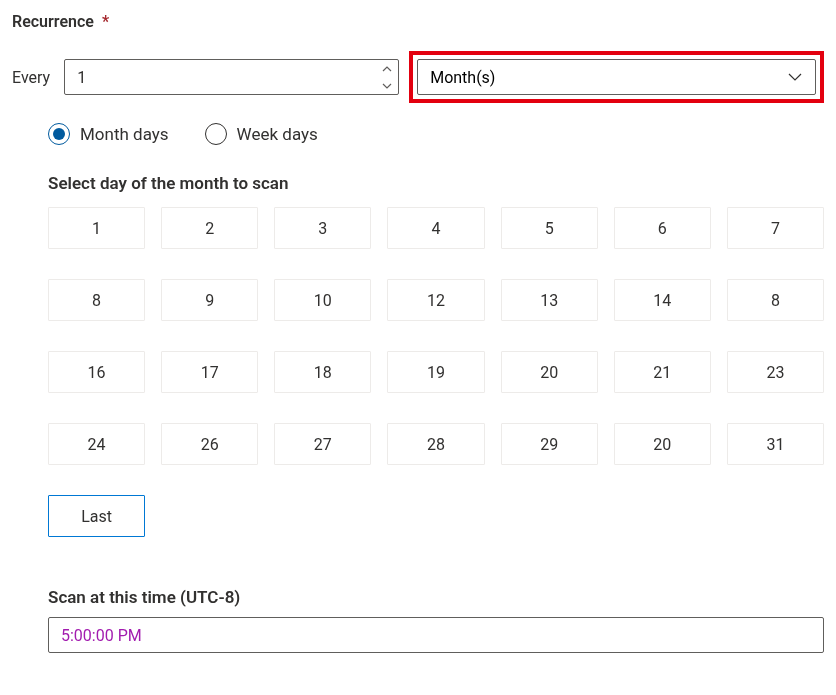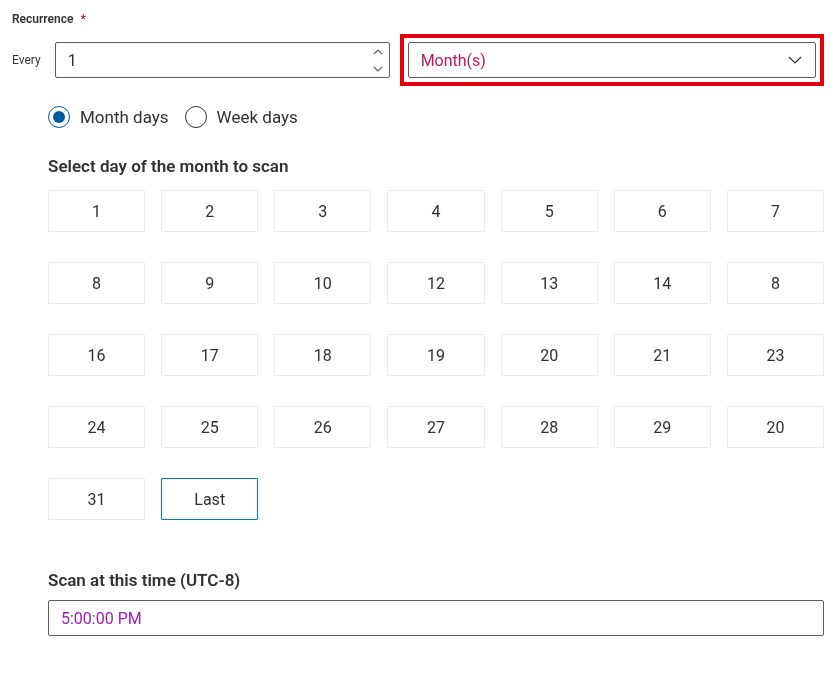--- a/index.html
+++ b/index.html
@@ -9,36 +9,36 @@
     }
     body {
       font-family: "Segoe UI", -apple-system, BlinkMacSystemFont, Roboto, sans-serif;
       font-size: 14px;
       color: #323130;
       padding: 12px;
       background: #fff;
       width: 836px;
     }
     .section-title {
-      font-size: 12px;
+      font-size: 16px;
       font-weight: 600;
-      margin-bottom: 8px;
+      margin-bottom: 20px;
     }
     .required-asterisk {
       color: #a4262c;
       margin-left: 4px;
     }
     .every-row {
       display: flex;
       align-items: center;
       gap: 10px;
       margin-bottom: 20px;
     }
     .every-label {
-      font-size: 12px;
+      font-size: 16px;
       color: #323130;
       margin-right: 4px;
     }
     .spinner-wrap {
       position: relative;
       width: 335px;
       height: 36px;
     }
     .spinner-input {
       width: 100%;
@@ -84,38 +84,38 @@
       border: 1px solid #605e5c;
       border-radius: 2px;
       display: flex;
       align-items: center;
       padding: 0 36px 0 12px;
       cursor: pointer;
       background: #fff;
     }
     .dropdown-value {
       font-size: 16px;
-      color: #be185d;
+      color: #000000;
       font-weight: 400;
     }
     .dropdown-chevron {
       position: absolute;
       right: 10px;
       top: 50%;
       transform: translateY(-50%);
       width: 20px;
       height: 20px;
       display: flex;
       align-items: center;
       justify-content: center;
     }
     .radio-row {
       display: flex;
       align-items: center;
-      gap: 16px;
+      gap: 36px;
       padding-left: 36px;
       margin-bottom: 28px;
     }
     .radio-option {
       display: flex;
       align-items: center;
       gap: 10px;
       cursor: pointer;
     }
     .radio-circle {
@@ -263,21 +263,20 @@
       <div class="day-cell">14</div>
       <div class="day-cell">8</div>
       <div class="day-cell">16</div>
       <div class="day-cell">17</div>
       <div class="day-cell">18</div>
       <div class="day-cell">19</div>
       <div class="day-cell">20</div>
       <div class="day-cell">21</div>
       <div class="day-cell">23</div>
       <div class="day-cell">24</div>
-      <div class="day-cell">25</div>
       <div class="day-cell">26</div>
       <div class="day-cell">27</div>
       <div class="day-cell">28</div>
       <div class="day-cell">29</div>
       <div class="day-cell">20</div>
       <div class="day-cell">31</div>
       <div class="day-cell selected">Last</div>
     </div>
 
   <div class="time-label">Scan at this time (UTC-8)</div>

